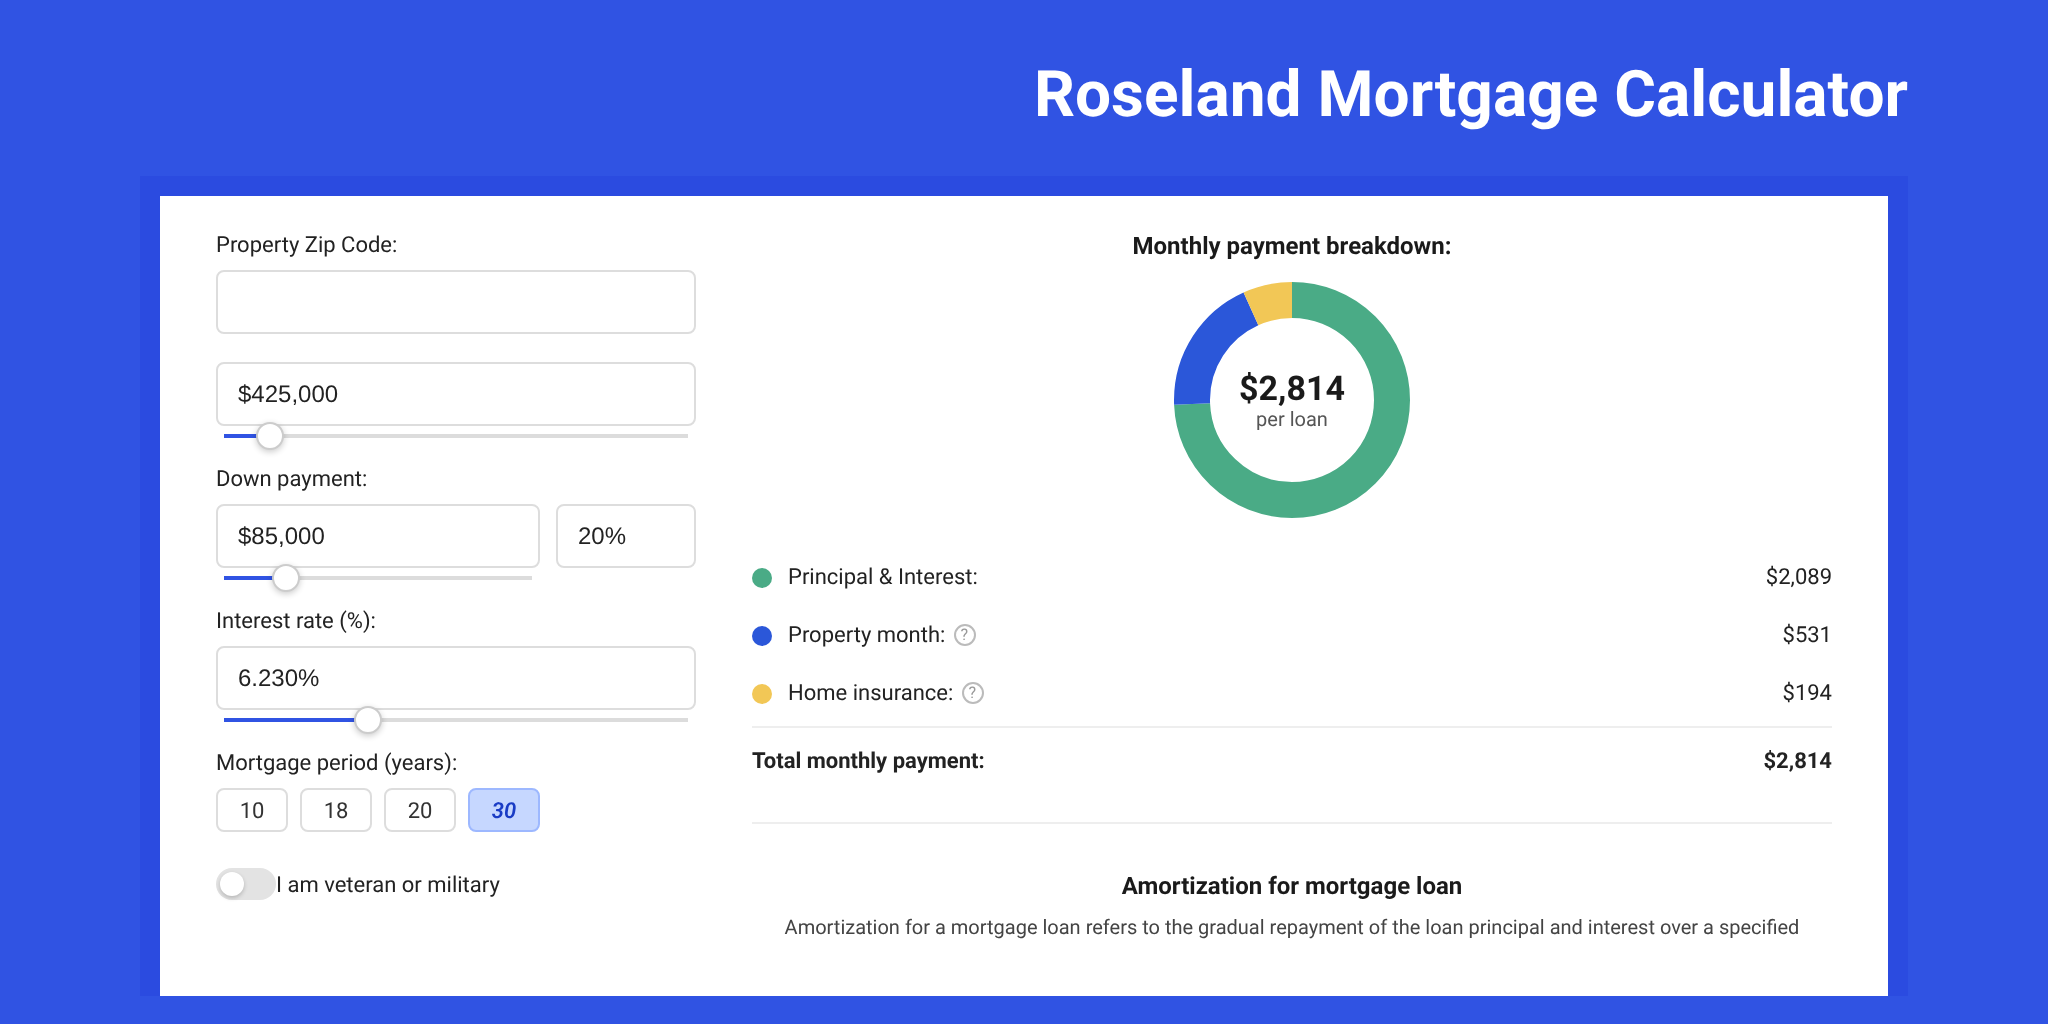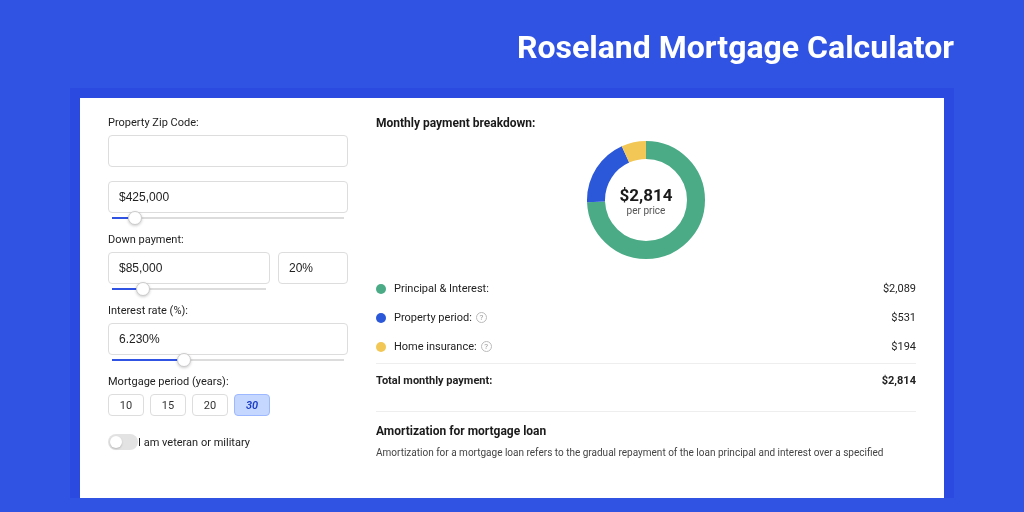--- a/index.html
+++ b/index.html
@@ -2,21 +2,21 @@
 <html><head>
 <meta charset="utf-8">
 <style>
 * { box-sizing: border-box; margin: 0; padding: 0; }
 body { font-family: -apple-system, BlinkMacSystemFont, "Segoe UI", Roboto, Arial, sans-serif; background: #3053e3; width: 1024px; height: 512px; overflow: hidden; }
 .outer { padding: 0 70px; }
 .title { color: #fff; font-size: 32px; font-weight: 700; text-align: right; padding: 28px 0 22px; }
 .bluebox { background: #2b4be0; padding: 10px 10px 0; }
 .card { background: #fff; padding: 18px 28px 0; display: flex; gap: 28px; height: 400px; }
 .left { width: 240px; flex-shrink: 0; }
-.right { flex: 1; }
+.right { flex: 1; text-align: center; }
 .lbl { font-size: 11px; color: #222; margin-bottom: 6px; }
 .inp { width: 100%; height: 32px; border: 1px solid #ddd; border-radius: 4px; padding: 0 10px; font-size: 12px; color: #222; }
 .fld { margin-bottom: 14px; position: relative; }
 .track { height: 2px; background: #dcdcdc; margin: 4px 4px 0; position: relative; }
 .fill { height: 2px; background: #3053e3; position: absolute; left: 0; top: 0; }
 .thumb { width: 14px; height: 14px; border-radius: 50%; background: #fff; border: 1px solid #ccc; box-shadow: 0 1px 3px rgba(0,0,0,0.2); position: absolute; top: -6px; transform: translateX(-50%); }
 .dprow { display: flex; gap: 8px; }
 .dprow .fldinp { flex: 1; }
 .pctbox { width: 70px; }
 .pills { display: flex; gap: 6px; }
@@ -35,21 +35,21 @@
 .per { font-size: 10px; color: #555; }
 .legend { }
 .lrow { display: flex; align-items: center; padding: 8px 0; font-size: 11px; }
 .dot { width: 10px; height: 10px; border-radius: 50%; margin-right: 8px; flex-shrink: 0; }
 .llbl { flex: 1; color: #222; display: flex; align-items: center; gap: 4px; }
 .lval { color: #222; }
 .info { width: 11px; height: 11px; border: 1px solid #bbb; border-radius: 50%; display: inline-flex; align-items: center; justify-content: center; font-size: 8px; color: #999; cursor: help; }
 .totrow { display: flex; align-items: center; padding: 10px 0; font-size: 11px; font-weight: 700; border-top: 1px solid #eee; margin-top: 2px; }
 .totrow .llbl { flex: 1; }
 .amort { margin-top: 14px; border-top: 1px solid #eee; padding-top: 12px; }
-.amort-hdr { font-size: 12px; font-weight: 700; color: #1a1a1a; margin-bottom: 8px; }
+.amort-hdr { font-size: 12px; font-weight: 700; color: #1a1a1a; margin-bottom: 8px; margin-top: 12px; }
 .amort-body { font-size: 10px; color: #444; line-height: 1.4; }
 </style>
 </head>
 <body>
 
 <div class="outer">
   <div class="title">Roseland Mortgage Calculator</div>
   <div class="bluebox">
     <div class="card">
 
@@ -88,21 +88,21 @@
           <div class="track">
             <div class="fill" style="width:31%"></div>
             <div class="thumb" style="left:31%"></div>
           </div>
         </div>
 
         <div class="fld">
           <div class="lbl">Mortgage period (years):</div>
           <div class="pills" id="period-pills">
               <div class="pill">10</div>
-              <div class="pill">15</div>
+              <div class="pill">18</div>
               <div class="pill">20</div>
               <div class="pill active">30</div>
             </div>
         </div>
 
         <div class="togrow">
           <div class="switch">
             <div class="knob"></div>
           </div>
           <div class="toglbl">I am veteran or military</div>
@@ -115,37 +115,37 @@
 
         <div class="donutwrap">
           <div class="donut">
             <svg width="120" height="120" viewBox="0 0 120 120" id="donut-svg">
                 <circle cx="60" cy="60" r="50" fill="none" stroke="#4aab86" stroke-width="18" stroke-dasharray="233.21915612470073 80.9401092342786" stroke-dashoffset="0"></circle>
                 <circle cx="60" cy="60" r="50" fill="none" stroke="#2b57d9" stroke-width="18" stroke-dasharray="59.28165241848544 254.8776129404939" stroke-dashoffset="-233.21915612470073"></circle>
                 <circle cx="60" cy="60" r="50" fill="none" stroke="#f2c756" stroke-width="18" stroke-dasharray="21.658456815793173 292.50080854318617" stroke-dashoffset="-292.50080854318617"></circle>
               </svg>
             <div class="center">
               <div class="amt">$2,814</div>
-              <div class="per">per price</div>
+              <div class="per">per loan</div>
             </div>
           </div>
         </div>
 
         <div class="legend" id="legend-rows">
             <div class="lrow">
               <div class="dot" style="background: rgb(74, 171, 134);"></div>
               <div class="llbl">
                 <span>Principal &amp; Interest:</span>
               </div>
               <div class="lval">$2,089</div>
             </div>
             <div class="lrow">
               <div class="dot" style="background: rgb(43, 87, 217);"></div>
               <div class="llbl">
-                <span>Property period:</span>
+                <span>Property month:</span>
                 <span class="info">?</span>
               </div>
               <div class="lval">$531</div>
             </div>
             <div class="lrow">
               <div class="dot" style="background: rgb(242, 199, 86);"></div>
               <div class="llbl">
                 <span>Home insurance:</span>
                 <span class="info">?</span>
               </div>

